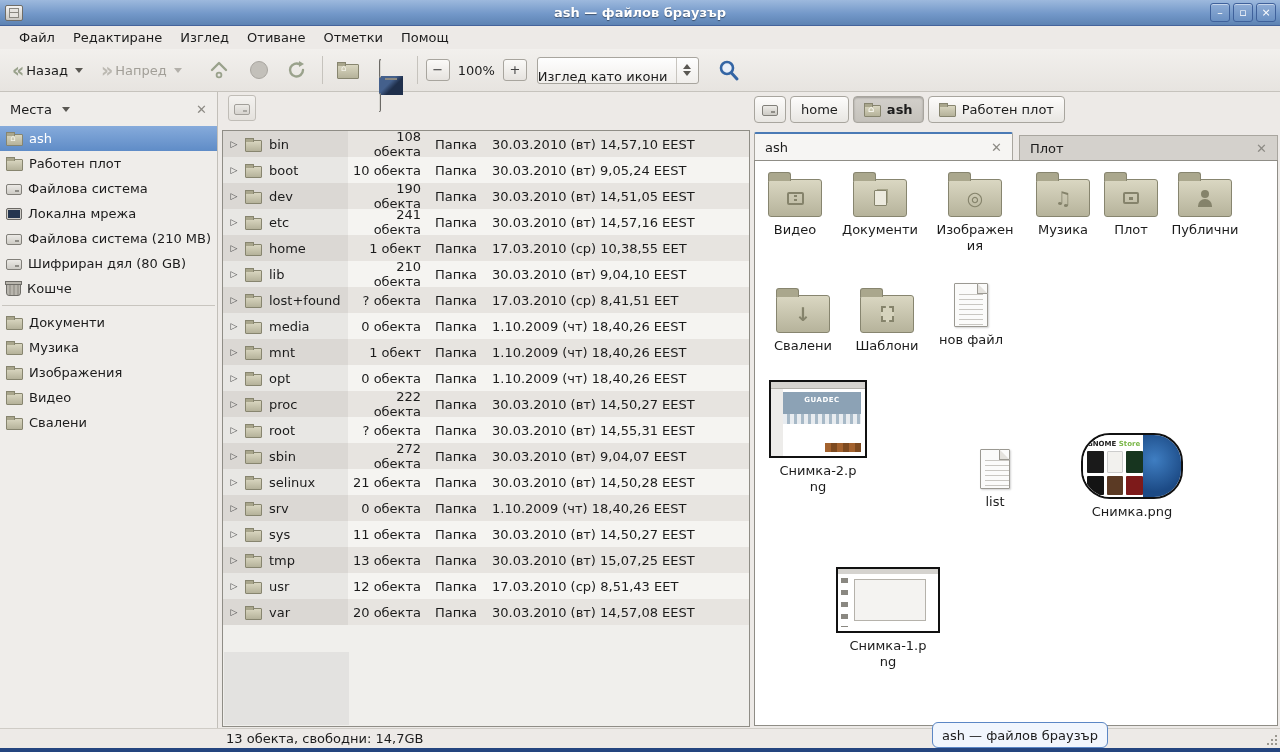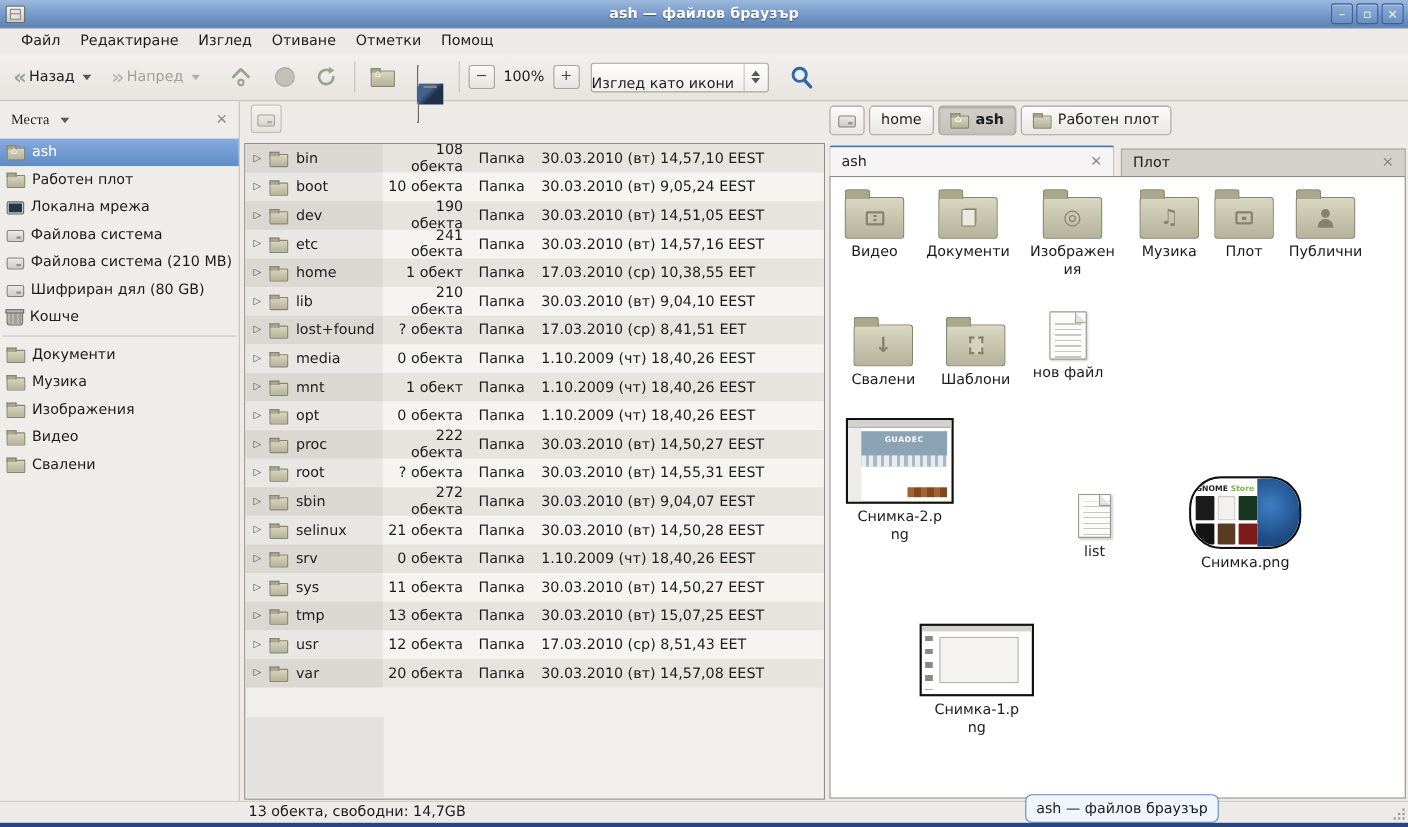--- a/index.html
+++ b/index.html
@@ -57,21 +57,21 @@
     display:flex; flex-direction:column; align-items:center; justify-content:center; gap:2px; }
   .tri-up { width:0; height:0; border-left:4px solid transparent; border-right:4px solid transparent; border-bottom:5px solid #5a5853; }
   .tri-dn { width:0; height:0; border-left:4px solid transparent; border-right:4px solid transparent; border-top:5px solid #5a5853; }
   
   .sidebar { position:absolute; left:0; top:92px; width:218px; height:636px; background:#efedea;
     border-right:1px solid #c2bfb9; }
   .mid-panel { position:absolute; left:222px; top:92px; width:528px; height:636px; }
   .right-panel { position:absolute; left:752px; top:92px; width:528px; height:636px; }
   
   .places-header { height:34px; display:flex; align-items:center; padding:0 10px; }
-  .places-title { display:flex; align-items:center; gap:8px;font-family:Liberation Serif, serif; }
+  .places-title { display:flex; align-items:center; gap:8px; }
   .places-close { margin-left:auto; color:#8c8a84; font-size:13px; }
   .side-list { }
   .side-item { height:25px; display:flex; align-items:center; padding-left:6px; gap:6px; }
   .side-item.selected { background:linear-gradient(#86abdb,#5f8cc7); color:#fff; }
   .side-sep { height:1px; background:#c8c5bf; margin:4px 2px; }
   
   .mfolder { width:17px; height:12px; background:linear-gradient(#d9d6c0,#b5b29a); border:1px solid #87856f;
     border-radius:1px; position:relative; margin-top:3px; flex:none; }
   .mfolder::before { content:""; position:absolute; top:-3px; left:-1px; width:7px; height:3px;
     background:#a9a68c; border:1px solid #87856f; border-bottom:none; }
@@ -273,28 +273,28 @@
   <div class="side-list">
     <div class="side-item selected">
       <span class="mfolder home"></span>
       <span>ash</span>
     </div>
     <div class="side-item">
       <span class="mfolder"></span>
       <span>Работен плот</span>
     </div>
     <div class="side-item">
+      <span class="mdrive"></span>
+      <span>Файлова система</span>
+    </div>
+    <div class="side-item">
       <span class="mnet">
           <i></i>
         </span>
       <span>Локална мрежа</span>
-    </div>
-    <div class="side-item">
-      <span class="mdrive"></span>
-      <span>Файлова система</span>
     </div>
     <div class="side-item">
       <span class="mdrive"></span>
       <span>Файлова система (210 MB)</span>
     </div>
     <div class="side-item">
       <span class="mdrive"></span>
       <span>Шифриран дял (80 GB)</span>
     </div>
     <div class="side-item">

